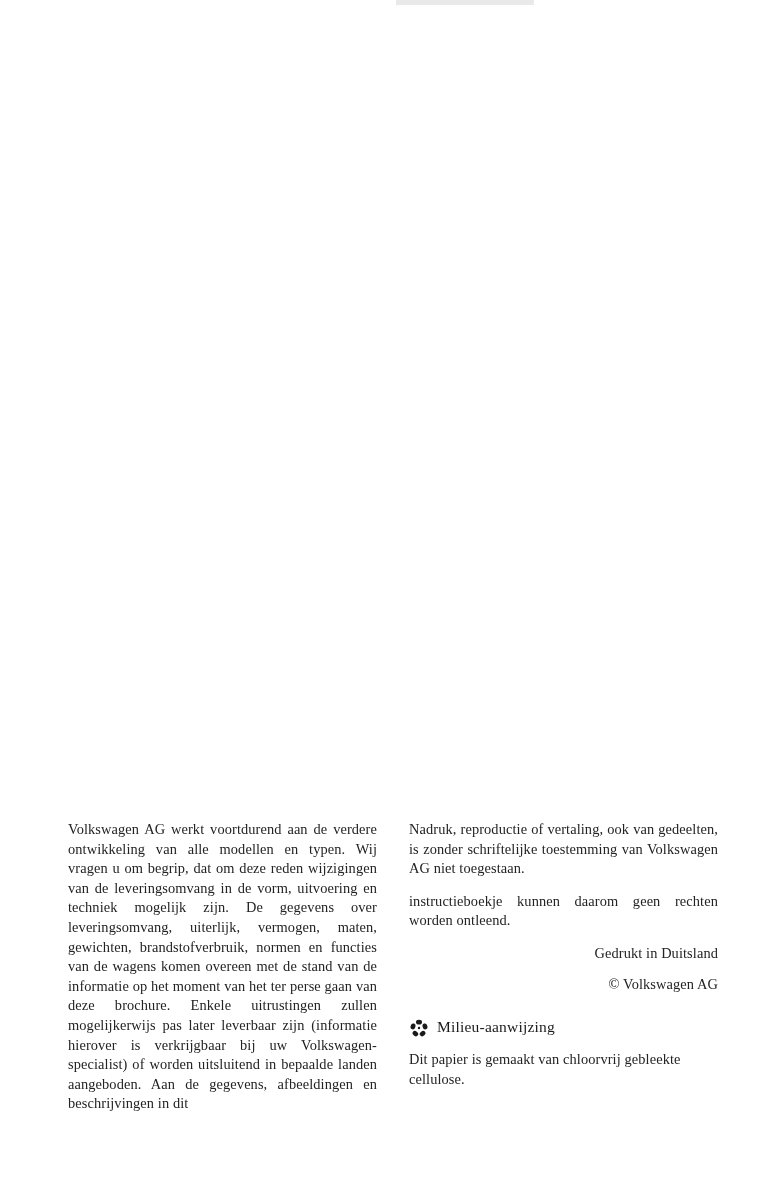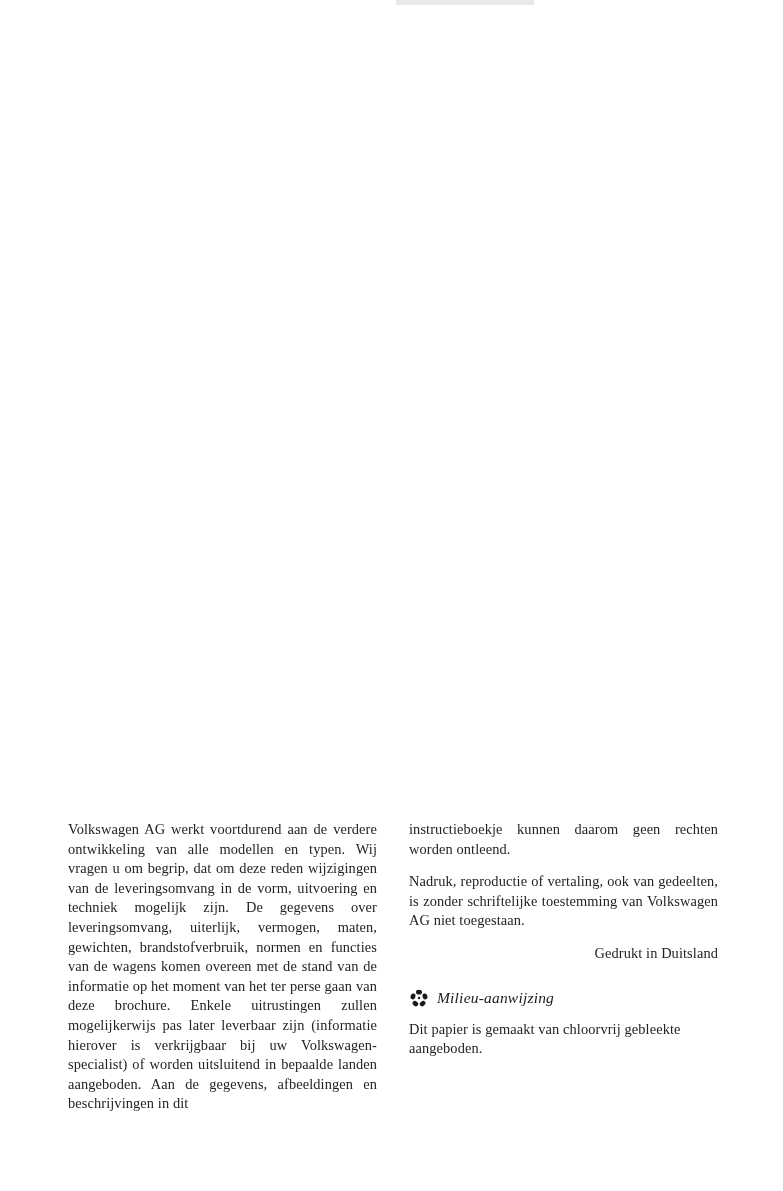--- a/index.html
+++ b/index.html
@@ -62,24 +62,23 @@
     margin-bottom: 11px;
     text-align: right;
   }
 
   .col p.last {
     margin-bottom: 0;
   }
 
   .eco-heading {
     display: flex;
-    align-items: center;
+    align-items: flex-start;
     gap: 8px;
     margin: 24px 0 12px 0;
-    font-style: italic;
   }
 
   .eco-icon {
     width: 20px;
     height: 20px;
     flex: 0 0 20px;
     display: block;
   }
 
   .eco-title {
@@ -100,42 +99,43 @@
 
   <div class="scan-mark"></div>
 
   <div class="colophon">
 
     <div class="col">
       <p>Volkswagen AG werkt voortdurend aan de verdere ontwikkeling van alle modellen en typen. Wij vragen u om begrip, dat om deze reden wijzigingen van de leveringsomvang in de vorm, uitvoering en techniek mogelijk zijn. De gegevens over leveringsomvang, uiterlijk, vermogen, maten, gewichten, brandstofverbruik, normen en functies van de wagens komen overeen met de stand van de informatie op het moment van het ter perse gaan van deze brochure. Enkele uitrustingen zullen mogelijkerwijs pas later leverbaar zijn (informatie hierover is verkrijgbaar bij uw Volkswagen-specialist) of worden uitsluitend in bepaalde landen aangeboden. Aan de gegevens, afbeeldingen en beschrijvingen in dit</p>
     </div>
 
     <div class="col">
+      <p>Nadruk, reproductie of vertaling, ook van gedeelten, is zonder schriftelijke toestemming van Volkswagen AG niet toegestaan.</p>
+
       <p>instructieboekje kunnen daarom geen rechten worden ontleend.</p>
-
-      <p>Nadruk, reproductie of vertaling, ook van gedeelten, is zonder schriftelijke toestemming van Volkswagen AG niet toegestaan.</p>
 
 
       <p class="tight">Gedrukt in Duitsland</p>
 
+      <p class="tight last">© Volkswagen AG</p>
 
       <div class="eco-heading">
         <span class="eco-icon">
           <svg viewBox="0 0 20 20" width="20" height="20" aria-hidden="true">
             <g fill="#1a1a1a">
               <ellipse cx="10" cy="4.2" rx="3.0" ry="2.4"></ellipse>
               <ellipse cx="16.0" cy="8.4" rx="3.0" ry="2.4" transform="rotate(72 16.0 8.4)"></ellipse>
               <ellipse cx="13.6" cy="15.6" rx="3.0" ry="2.4" transform="rotate(144 13.6 15.6)"></ellipse>
               <ellipse cx="6.4" cy="15.6" rx="3.0" ry="2.4" transform="rotate(216 6.4 15.6)"></ellipse>
               <ellipse cx="4.0" cy="8.4" rx="3.0" ry="2.4" transform="rotate(288 4.0 8.4)"></ellipse>
             </g>
             <circle cx="10" cy="10" r="2.3" fill="#ffffff"></circle>
             <circle cx="10" cy="10" r="1.2" fill="#1a1a1a"></circle>
           </svg>
         </span>
         <span class="eco-title">Milieu-aanwijzing</span>
       </div>
 
-      <p class="eco-text last">Dit papier is gemaakt van chloorvrij gebleekte aangeboden.</p>
+      <p class="eco-text last">Dit papier is gemaakt van chloorvrij gebleekte cellulose.</p>
     </div>
 
   </div>
 </div>
 
 </body></html>

